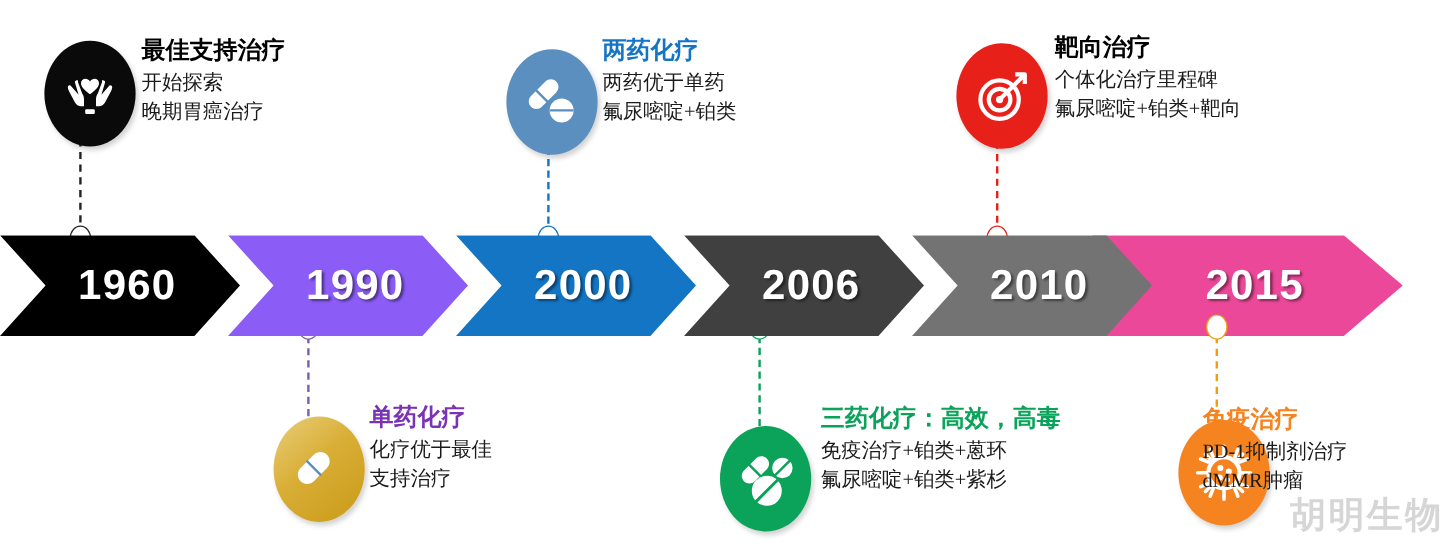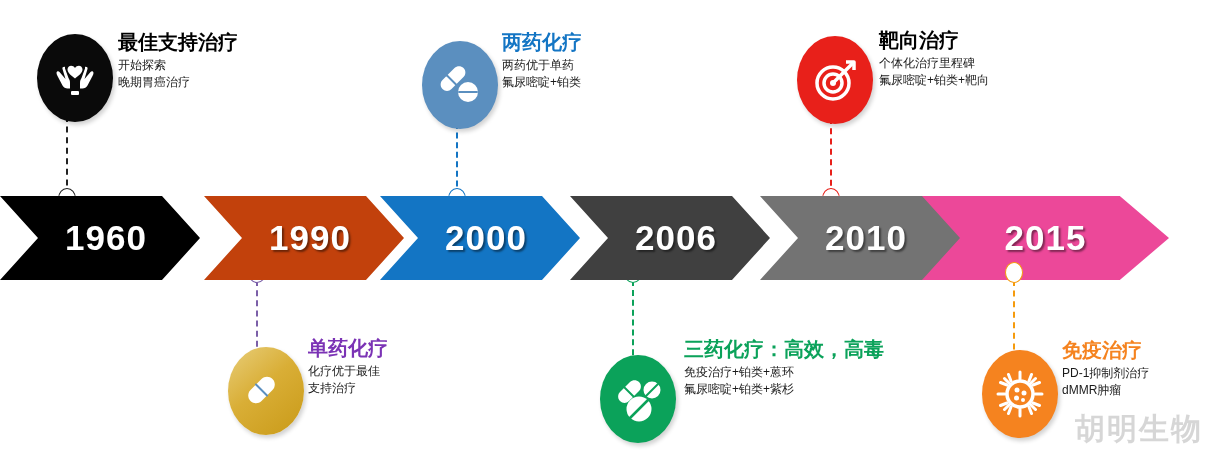--- a/index.html
+++ b/index.html
@@ -44,22 +44,23 @@
   }
   .iconwrap svg{display:block;}
 
   
   .callout{position:absolute;}
   .c-title{
     font-size:20px;font-weight:bold;line-height:1.25;
     white-space:nowrap;margin:0 0 2px 0;
   }
   .c-line{
-    font-size:12px;color:#1a1a1a;line-height:1.42;
+    font-size:17px;color:#1a1a1a;line-height:1.42;
     white-space:nowrap;
+    font-family:Liberation Serif, serif;
   }
 
   
   .watermark{
     position:absolute;right:6px;bottom:4px;
     font-size:30px;font-weight:bold;color:rgba(120,120,120,0.30);
     letter-spacing:2px;white-space:nowrap;
     font-family:"DejaVu Sans",sans-serif;
     pointer-events:none;
   }
@@ -81,21 +82,21 @@
       <div class="conn" style="left: 830px; border-left-color: rgb(232, 32, 26); top: 118px; height: 78px;"></div>
       <div class="node" style="left: 822px; top: 188px; border-color: rgb(232, 32, 26);"></div>
       <div class="conn" style="left: 1013px; border-left-color: rgb(245, 155, 14); top: 280px; height: 80px;"></div>
       <div class="node" style="left: 1005px; top: 262px; border-color: rgb(245, 155, 14);"></div>
     </div>
 
   <div class="band" id="band">
       <div class="chev" style="left: 0px; width: 200px; background: rgb(0, 0, 0); z-index: 10;">
         <span class="chev-year">1960</span>
       </div>
-      <div class="chev" style="left: 204px; width: 200px; background: #c2410c; z-index: 9; justify-content: center;">
+      <div class="chev" style="left: 190px; width: 200px; background: #8b5cf6; z-index: 9; justify-content: center;">
         <span class="chev-year">1990</span>
       </div>
       <div class="chev" style="left: 380px; width: 200px; background: rgb(19, 117, 196); z-index: 8;">
         <span class="chev-year">2000</span>
       </div>
       <div class="chev" style="left: 570px; width: 200px; background: #404040; z-index: 7;">
         <span class="chev-year">2006</span>
       </div>
       <div class="chev" style="left: 760px; width: 200px; background: #737373; z-index: 6;">
         <span class="chev-year">2010</span>
@@ -191,21 +192,21 @@
         </g>
         <circle cx="50" cy="50" r="26" fill="none" stroke="#ffffff" stroke-width="7"></circle>
         <g fill="#ffffff">
             <circle cx="44" cy="42" r="5"></circle>
             <circle cx="58" cy="48" r="5"></circle>
         <circle cx="43" cy="58" r="5"></circle>
             <circle cx="56" cy="62" r="4"></circle>
           </g>
         </svg>
       </div>
-      <div class="callout" style="left: 1062px; top: 338px;">
+      <div class="callout" style="left: 1002px; top: 338px;">
         <div class="c-title" style="color: rgb(245, 131, 31);">免疫治疗</div>
         <div class="c-line">PD-1抑制剂治疗</div>
         <div class="c-line">dMMR肿瘤</div>
       </div>
     </div>
 
   <div class="watermark">胡明生物</div>
 </div>
 
 </body></html>

